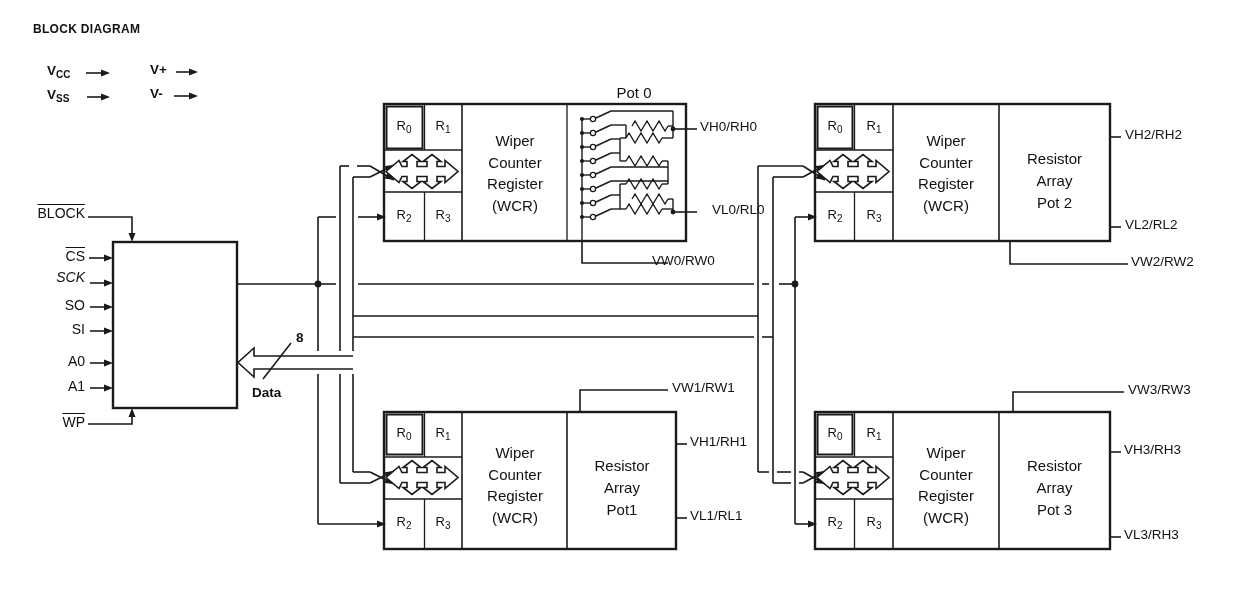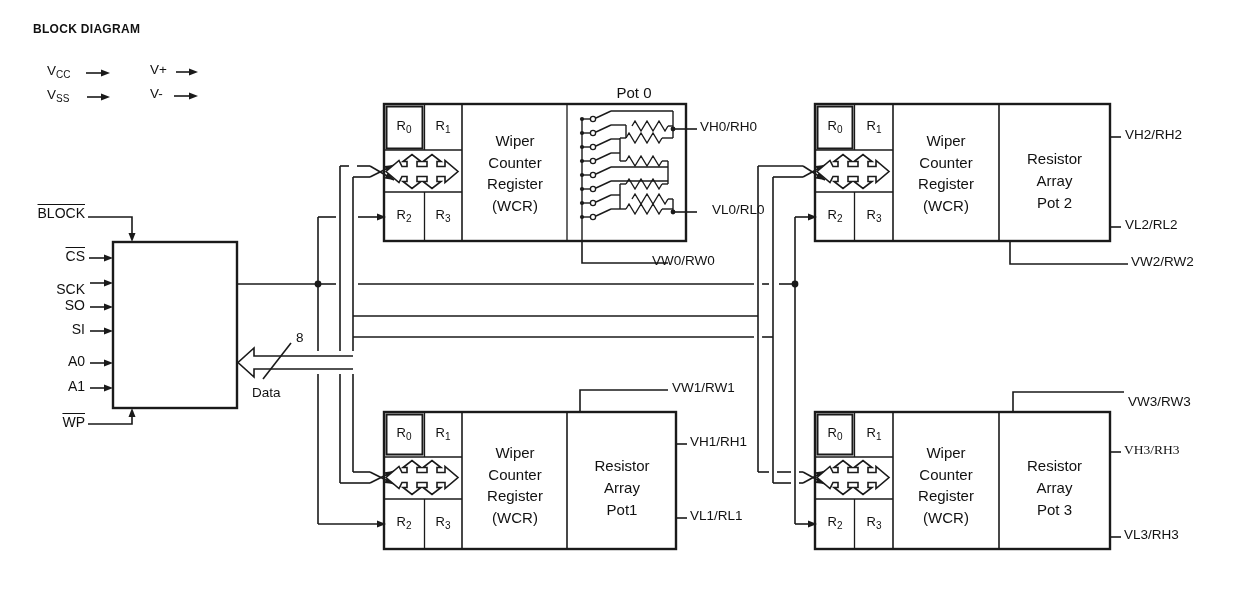--- a/index.html
+++ b/index.html
@@ -1,19 +1,19 @@
 <!DOCTYPE html>
 <html><head>
 <meta charset="utf-8">
 <style>
   html,body{margin:0;padding:0;background:#fff;}
   .stage{position:relative;width:1256px;height:599px;background:#ffffff;overflow:hidden;
          font-family:"Liberation Sans","DejaVu Sans",sans-serif;color:#111;}
   .stage svg{position:absolute;left:0;top:0;}
-  .lbl{position:absolute;font-size:13.5px;white-space:nowrap;line-height:1;}
+  .lbl{position:absolute;font-size:13.5px;white-space:nowrap;line-height:1;font-weight:bold;}
   .lbl .sub{font-size:10px;vertical-align:-3px;letter-spacing:0;}
   .title{position:absolute;font-size:12px;font-weight:bold;letter-spacing:.3px;}
   .sig{position:absolute;width:60px;text-align:right;font-size:14px;line-height:1;}
   .ovl{text-decoration:overline;}
   .boxtext{position:absolute;text-align:center;font-size:15px;}
   .boxtext div{white-space:nowrap;}
   .reg{position:absolute;width:30px;text-align:center;font-size:13px;line-height:1;}
   .reg .sub{font-size:10px;vertical-align:-3px;}
   .pin{position:absolute;font-size:13.5px;line-height:1;white-space:nowrap;}
 </style>
@@ -273,21 +273,21 @@
 
 <div class="title" style="left:33px;top:22px;">BLOCK DIAGRAM</div>
 
 <div class="lbl" style="left:47px;top:64px;"><span>V</span><span class="sub">CC</span></div>
 <div class="lbl" style="left:150px;top:63px;"><span>V+</span><span class="sub"></span></div>
 <div class="lbl" style="left:47px;top:88px;"><span>V</span><span class="sub">SS</span></div>
 <div class="lbl" style="left:150px;top:87px;"><span>V-</span><span class="sub"></span></div>
 
 <div class="sig ovl" style="left:25px;top:206px;">BLOCK</div>
 <div class="sig ovl" style="left:25px;top:249px;">CS</div>
-<div class="sig" style="left:25px;top:282px;">SCK</div>
+<div class="sig" style="left:25px;top:270px;font-style:italic;">SCK</div>
 <div class="sig" style="left:25px;top:298px;">SO</div>
 <div class="sig" style="left:25px;top:322px;">SI</div>
 <div class="sig" style="left:25px;top:354px;">A0</div>
 <div class="sig" style="left:25px;top:379px;">A1</div>
 <div class="sig ovl" style="left:25px;top:415px;">WP</div>
 
 
 <div class="lbl" style="left:296px;top:331px;">8</div>
 <div class="lbl" style="left:252px;top:386px;">Data</div>
 
@@ -352,17 +352,17 @@
   <div>Wiper</div>
       <div>Counter</div>
   <div>Register</div>
       <div>(WCR)</div>
 </div>
 <div class="boxtext" style="left:1001px;top:455px;width:107px;line-height:22px;">
   <div>Resistor</div>
       <div>Array</div>
       <div>Pot 3</div>
 </div>
-<div class="pin" style="left:1128px;top:383px;margin-top:12px;"><span>V</span><span class="sub">W3</span><span>/R</span><span class="sub">W3</span></div>
-<div class="pin" style="left:1124px;top:443px;font-family:Liberation Serif, serif;"><span>V</span><span class="sub">H3</span><span>/R</span><span class="sub">H3</span></div>
+<div class="pin" style="left:1128px;top:383px;"><span>V</span><span class="sub">W3</span><span>/R</span><span class="sub">W3</span></div>
+<div class="pin" style="left:1124px;top:443px;"><span>V</span><span class="sub">H3</span><span>/R</span><span class="sub">H3</span></div>
 <div class="pin" style="left:1124px;top:528px;"><span>V</span><span class="sub">L3</span><span>/R</span><span class="sub">H3</span></div>
 
 </div>
 
 </body></html>

